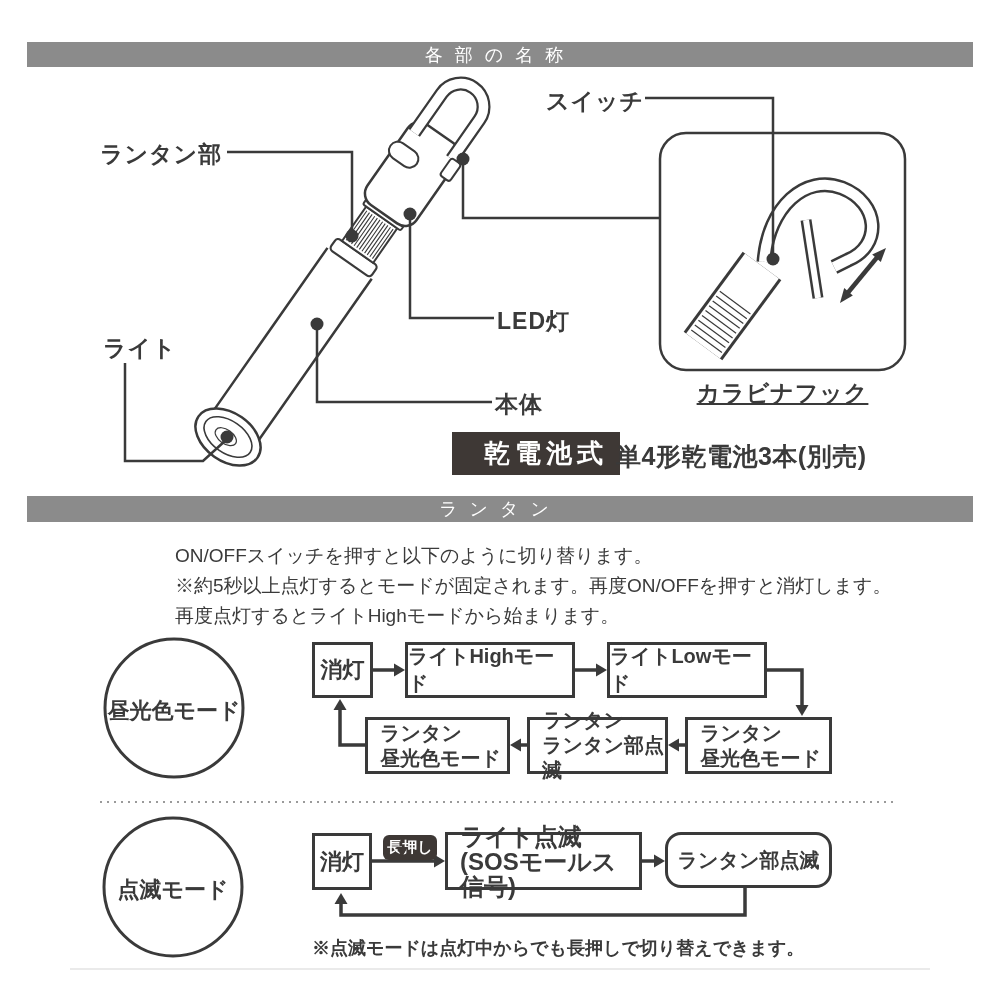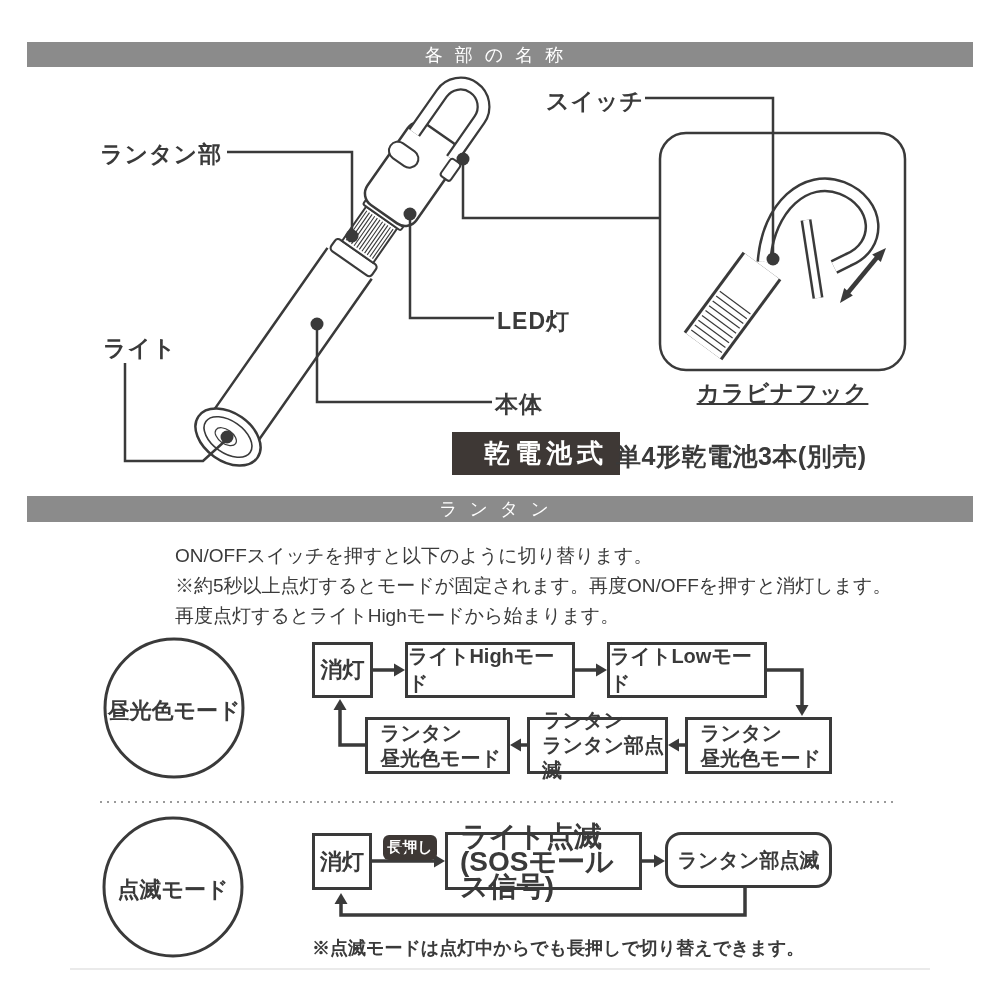--- a/index.html
+++ b/index.html
@@ -178,21 +178,21 @@
     <span class="ln">昼光色モード</span>
   </div>
 
   <div class="abs ctext" style="left:103px;top:875px;width:140px;">点滅モード</div>
 
   <div class="abs fbox" style="left:312px;top:833px;width:60px;height:57px;font-size:22px;">消灯</div>
 
   <div class="abs lpbadge" style="left:383px;top:823px;width:54px;height:25px;margin-top:12px;">長押し</div>
   <div class="abs lptail" style="left:396px;top:847px;"></div>
 
-  <div class="abs fbox two" style="left:445px;top:832px;width:197px;height:58px;font-size:28px;">
+  <div class="abs fbox two" style="left:445px;top:832px;width:197px;height:58px;font-size:24px;">
     <span class="ln">ライト点滅</span>
     <span class="ln">(SOSモールス信号)</span>
   </div>
   <div class="abs fbox" style="left:665px;top:832px;width:167px;height:56px;font-size:20px;border-radius:16px;">ランタン部点滅</div>
 
   <div class="abs note2" style="left:312px;top:936px;">※点滅モードは点灯中からでも長押しで切り替えできます。</div>
 
 </div>
 
 </body></html>

